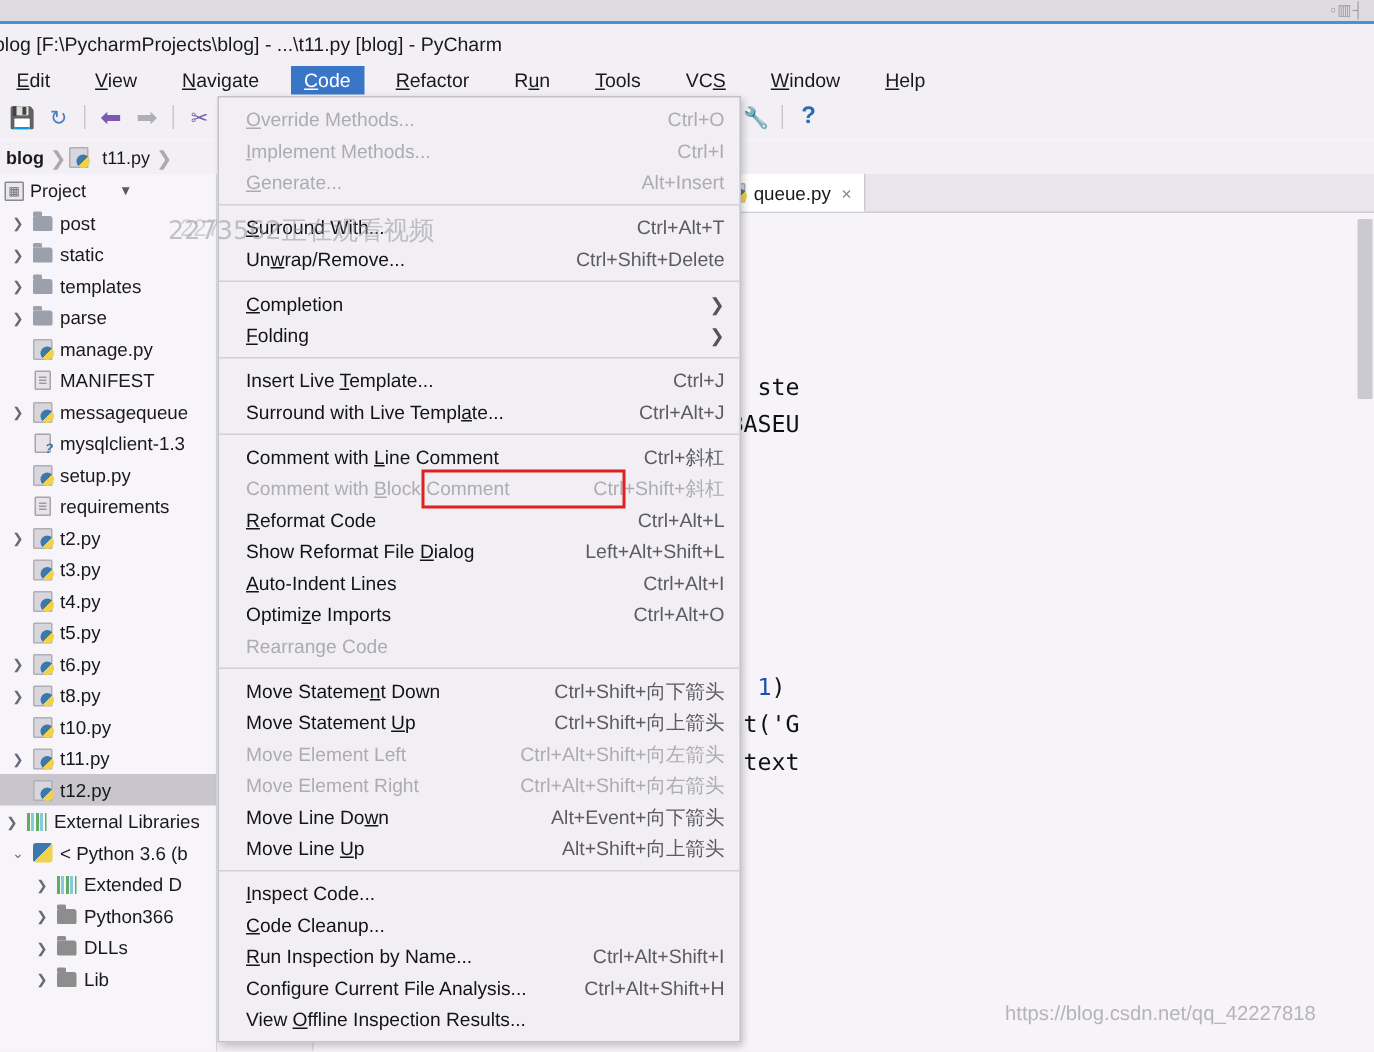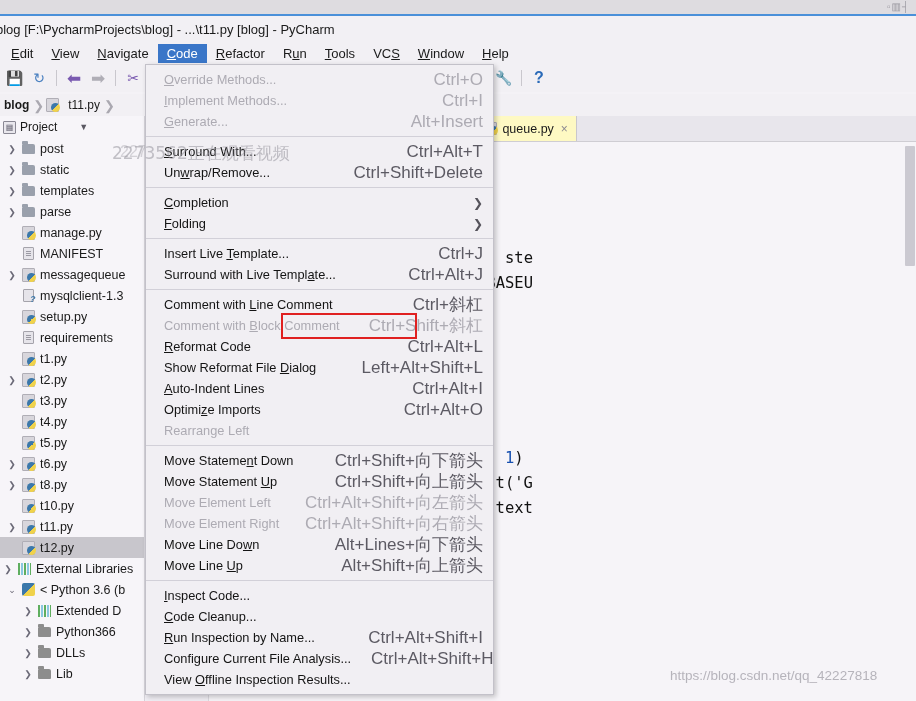--- a/index.html
+++ b/index.html
@@ -34,21 +34,21 @@
   }
   .title-text {
     font-size:13px; color:#1a1a1a; padding-left:0px; margin-left:-4px;
     white-space:nowrap;
   }
 
   
   .menubar {
     position:absolute; left:0; top:42px; width:916px; height:22px;
     background:#f2f0f4;
-    display:flex; align-items:center; padding-left:2px;
+    display:flex; align-items:center; padding-left:2px;gap:12px;
   }
   .menu-item {
     font-size:13px; color:#1a1a1a;
     padding:2px 9px; cursor:default; white-space:nowrap;
   }
   .menu-item.active {
     background:#3a76c8; color:#ffffff;
   }
   .menu-item u { text-decoration: underline; }
 
@@ -168,21 +168,21 @@
   .tabbar {
     height:26px; background:#e8e6ec; display:flex; align-items:flex-end;
     border-bottom:1px solid #cfcdd3;
   }
   .tab {
     height:25px; display:flex; align-items:center; gap:5px;
     padding:0 8px; font-size:12.5px; color:#1a1a1a;
     background:#ddd9e1; border-right:1px solid #c9c7cd; white-space:nowrap;
   }
   .tab.active { background:#ffffff; }
-  .tab.queue { background:#fef9c3;justify-content:space-between; }
+  .tab.queue { background:#ffffff;justify-content:space-between; }
   .tab .tab-x { color:#8c8a92; font-size:12px; margin-left:2px; }
   .tab .ic-py { width:12px;height:13px; flex:0 0 12px; }
 
   .gutter {
     position:absolute; left:0; top:26px; width:64px; height:559px;
     background:#f0eef4; border-right:1px solid #dbd9df;
   }
   .lnum {
     position:absolute; right:24px;
     font-size:13px; color:#9a98a0;
@@ -214,21 +214,21 @@
     padding:4px 0;
     z-index:50;
   }
   .dd-item {
     height:21px; display:flex; align-items:center;
     padding:0 10px 0 18px; font-size:12.8px; color:#141414;
     white-space:nowrap;
   }
   .dd-item .lbl { flex:1 1 auto; }
   .dd-item .sc {
-    flex:0 0 auto; color:#5c5a63; font-size:17px; padding-left:20px;
+    flex:0 0 auto; color:#5c5a63; font-size:13px; padding-left:20px;
   }
   .dd-item .sub { flex:0 0 auto; color:#55535b; font-size:12px; }
   .dd-item.disabled .lbl,
   .dd-item.disabled .sc { color:#adabb3; }
   .dd-sep { height:1px; background:#d2d0d8; margin:4px 0; }
 
   .hl-box {
     position:absolute; left:281px; top:313px; width:136px; height:26px;
     border:2px solid #e02020; z-index:60; pointer-events:none;
   }
@@ -391,28 +391,20 @@
         <div class="tree-row">
           <span style="flex: 0 0 4px;"></span>
           <span class="arrow none">❯</span>
           <span class="node-icon">
             <i class="ic-doc"></i>
           </span>
           <span class="node-label">requirements</span>
         </div>
         <div class="tree-row">
           <span style="flex: 0 0 4px;"></span>
-          <span class="arrow none">❯</span>
-          <span class="node-icon">
-            <i class="ic-py"></i>
-          </span>
-          <span class="node-label">t1.py</span>
-        </div>
-        <div class="tree-row">
-          <span style="flex: 0 0 4px;"></span>
           <span class="arrow">❯</span>
           <span class="node-icon">
             <i class="ic-py"></i>
           </span>
           <span class="node-label">t2.py</span>
         </div>
         <div class="tree-row">
           <span style="flex: 0 0 4px;"></span>
           <span class="arrow none">❯</span>
           <span class="node-icon">
@@ -630,42 +622,42 @@
       </div>
       <div class="dd-item">
         <span class="lbl"><u>A</u>uto-Indent Lines</span>
         <span class="sc">Ctrl+Alt+I</span>
       </div>
       <div class="dd-item">
         <span class="lbl">Optimi<u>z</u>e Imports</span>
         <span class="sc">Ctrl+Alt+O</span>
       </div>
       <div class="dd-item disabled">
-        <span class="lbl">Rearrange Left</span>
+        <span class="lbl">Rearrange Code</span>
       </div>
       <div class="dd-sep"></div>
       <div class="dd-item">
         <span class="lbl">Move Stateme<u>n</u>t Down</span>
         <span class="sc">Ctrl+Shift+向下箭头</span>
       </div>
       <div class="dd-item">
         <span class="lbl">Move Statement <u>U</u>p</span>
         <span class="sc">Ctrl+Shift+向上箭头</span>
       </div>
       <div class="dd-item disabled">
         <span class="lbl">Move Element Left</span>
         <span class="sc">Ctrl+Alt+Shift+向左箭头</span>
       </div>
       <div class="dd-item disabled">
         <span class="lbl">Move Element Right</span>
         <span class="sc">Ctrl+Alt+Shift+向右箭头</span>
       </div>
       <div class="dd-item">
         <span class="lbl">Move Line Do<u>w</u>n</span>
-        <span class="sc">Alt+Lines+向下箭头</span>
+        <span class="sc">Alt+Event+向下箭头</span>
       </div>
       <div class="dd-item">
         <span class="lbl">Move Line <u>U</u>p</span>
         <span class="sc">Alt+Shift+向上箭头</span>
       </div>
       <div class="dd-sep"></div>
       <div class="dd-item">
         <span class="lbl"><u>I</u>nspect Code...</span>
       </div>
       <div class="dd-item">

